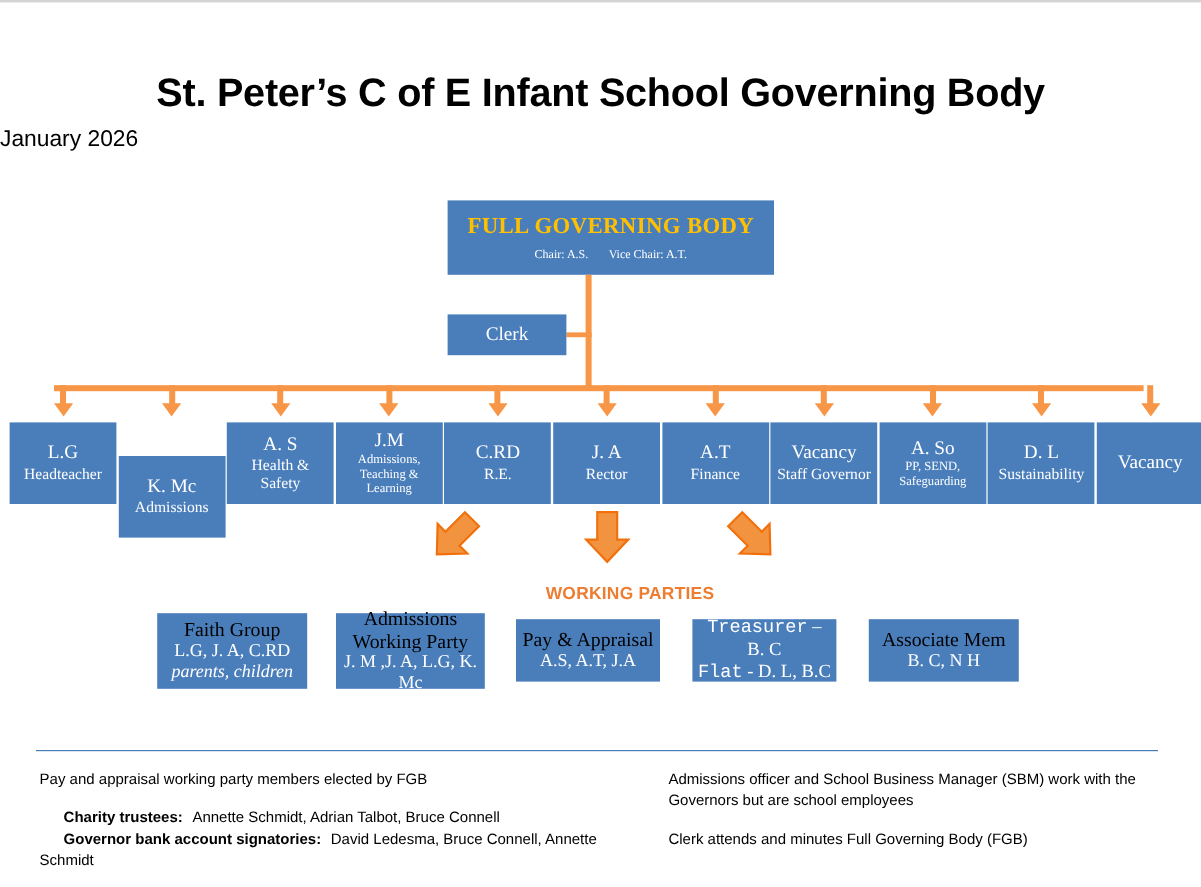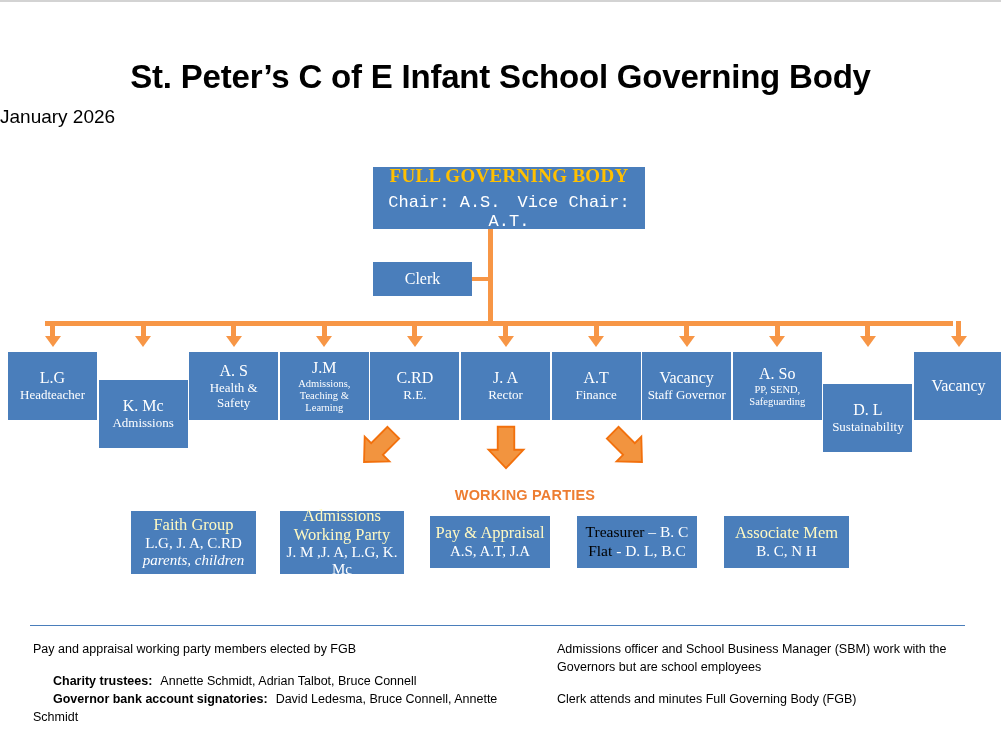--- a/index.html
+++ b/index.html
@@ -67,23 +67,22 @@
     width: 272px; height: 62px;
   }
   #fgb-box .fgb-title {
     color: #ffc000;
     font-weight: bold;
     font-size: 19px;
     letter-spacing: 0.3px;
   }
   #fgb-box .fgb-sub {
     margin-top: 7px;
-    font-size: 17px;
-    color: #ffffff;
-    font-family: Liberation Mono, monospace;
+    font-size: 10px;
+    color: #ffffff;
   }
   #fgb-box .fgb-sub .gap { display: inline-block; width: 17px; }
 
   
   #clerk-box {
     left: 373px; top: 262px;
     width: 99px; height: 34px;
     font-size: 16px;
   }
 
@@ -148,41 +147,41 @@
     font-weight: bold;
     color: #ed7d31;
     letter-spacing: 0.2px;
   }
 
   
   .wp-box {
     padding: 0 4px;
   }
   .wp-box .wp-title {
-    color: #fef9c3;
+    color: #000000;
     font-size: 16.5px;
     line-height: 1.12;
   }
   .wp-box .wp-members {
     color: #ffffff;
     font-size: 15px;
     line-height: 1.12;
   }
   .wp-box .wp-note {
     color: #ffffff;
     font-size: 15px;
     font-style: italic;
     line-height: 1.12;
   }
   .wp-box .wp-line {
     font-size: 15.5px;
     line-height: 1.2;
     color: #ffffff;
   }
-  .wp-box .wp-line .hl { color: #000000; }
+  .wp-box .wp-line .hl { color: #ffffff; font-family: Liberation Mono, monospace; }
 
   
   #footer-rule {
     position: absolute;
     left: 30px; top: 625px;
     width: 935px; height: 1px;
     background: #4a7ebb;
   }
   .footer-col {
     position: absolute;
@@ -269,21 +268,21 @@
         <div class="g-role">Staff Governor</div>
       </div>
       <div class="drop" style="left: 774.8px;"></div>
       <div class="drop-head" style="left: 769.3px;"></div>
       <div class="blue-box gov-box small" style="left: 732.8px; width: 89px; justify-content: center;">
         <div class="g-name">A. So</div>
         <div class="g-role">PP, SEND, Safeguarding</div>
       </div>
       <div class="drop" style="left: 865.4px;"></div>
       <div class="drop-head" style="left: 859.9px;"></div>
-      <div class="blue-box gov-box" style="left: 823.4px; width: 89px; margin-top: 32px;">
+      <div class="blue-box gov-box" style="left: 823.4px; width: 89px;">
         <div class="g-name">D. L</div>
         <div class="g-role">Sustainability</div>
       </div>
       <div class="drop" style="left: 956px;"></div>
       <div class="drop-head" style="left: 950.5px;"></div>
       <div class="blue-box gov-box" style="left: 914px; width: 89px;">
         <div class="g-name">Vacancy</div>
       </div>
     </div>
 

